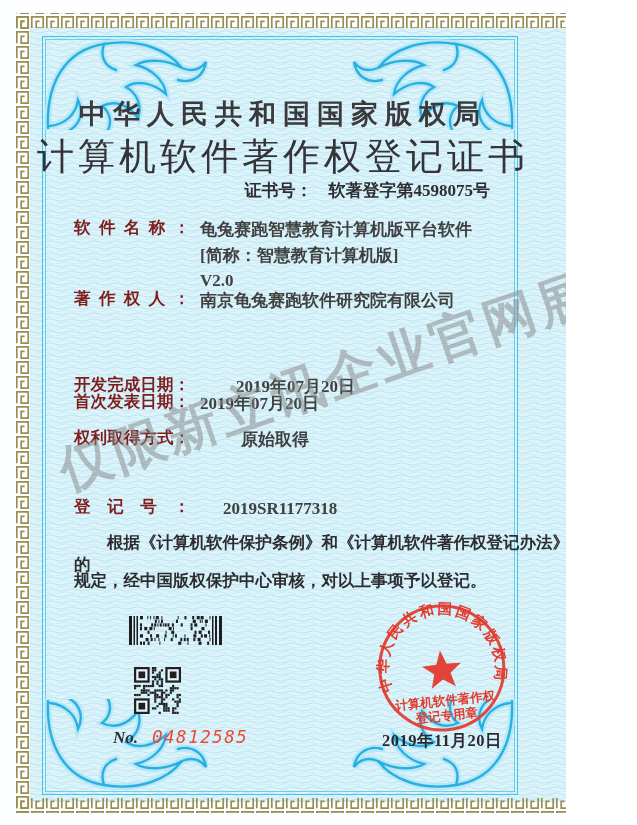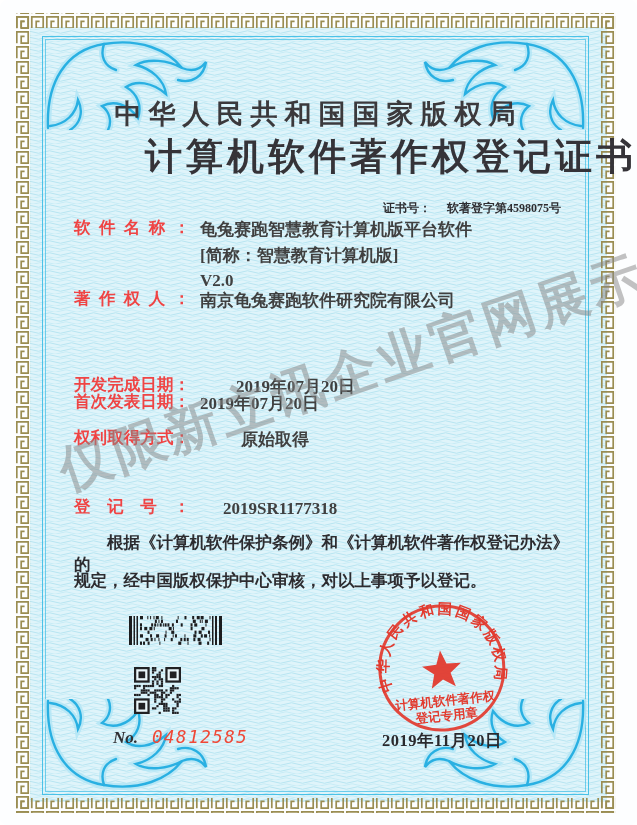--- a/index.html
+++ b/index.html
@@ -1,17 +1,17 @@
 <!DOCTYPE html>
 <html><head>
 <meta charset="utf-8">
 <style>
   html,body{margin:0;padding:0;background:#ffffff;}
   .page{
-    position:relative; width:637px; height:825px; overflow:hidden;
+    position:relative; width:566px; height:825px; overflow:hidden;
     background:#fdfeff;
     font-family:"Liberation Serif","DejaVu Serif",serif;
     border-radius:7px;
   }
   .abs{position:absolute;}
   svg.bglayer{position:absolute;left:0;top:0;}
   
   .cyan-frame{
     position:absolute; left:42px; top:36px; right:48px; bottom:30px;
     border:1.6px solid rgba(62,190,230,.92); pointer-events:none;
@@ -23,32 +23,32 @@
   .corner{position:absolute; pointer-events:none;}
   .corner.tr{transform:scaleX(-1);}
   .corner.bl{transform:scaleY(-1);}
   .corner.br{transform:scale(-1,-1);}
 
   .authority{
     position:absolute; top:96px; left:0; right:0; text-align:center;
     font-size:27px; font-weight:700; letter-spacing:7px; color:#3b393c;
   }
   .cert-title{
-    position:absolute; top:132px; left:0; right:0; text-align:right;
-    font-size:37px; font-weight:700; letter-spacing:4px; color:#353338;
+    position:absolute; top:132px; left:0; right:0; text-align:center;
+    font-size:37px; font-weight:400; letter-spacing:4px; color:#353338;
   }
   .certno-line{
-    position:absolute; top:200px; left:0; right:76px; text-align:right;
-    font-size:12px; font-weight:700; color:#2e2d31;
+    position:absolute; top:179px; left:0; right:76px; text-align:right;
+    font-size:17px; font-weight:700; color:#2e2d31;
   }
   .certno-line .lab{margin-right:16px;}
 
   .row{position:absolute; left:74px; display:flex; align-items:flex-start;}
   .flabel{
-    width:116px; flex:0 0 116px; font-size:16.5px; font-weight:700; color:#ef4444;
+    width:116px; flex:0 0 116px; font-size:16.5px; font-weight:700; color:#7f1d1d;
     text-align:justify; text-align-last:justify; letter-spacing:0;
   }
   .fvalue{
     margin-left:10px; font-size:17px; font-weight:700; color:#404040; line-height:25.5px;
   }
   .r1{top:217px;} .r2{top:288px;} .r3{top:374px;gap:36px;} .r4{top:391px;}
   .r5{top:427px;gap:41px;} .r6{top:461px;} .r7{top:496px;gap:23px;}
 
   .stmt{position:absolute; left:74px; width:496px; font-size:16.5px; font-weight:600; color:#2d2c30;}
   .s1{top:532px; text-indent:33px;}

